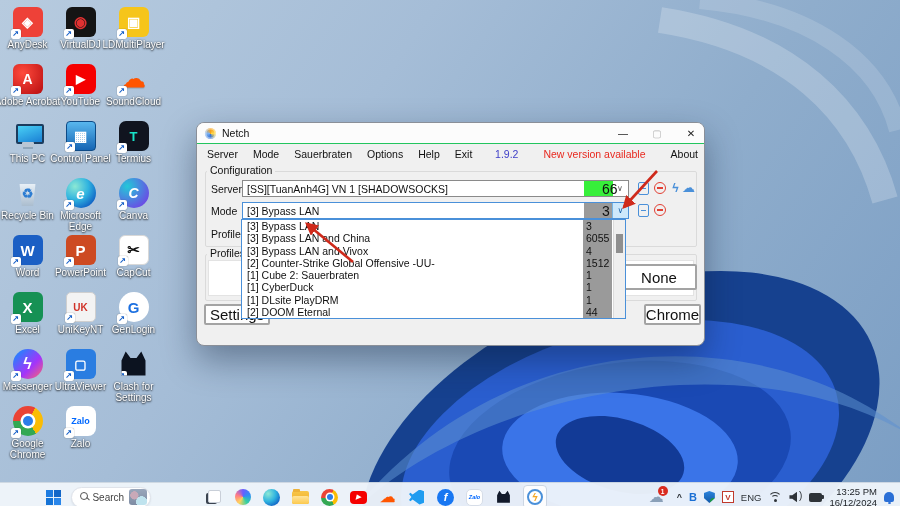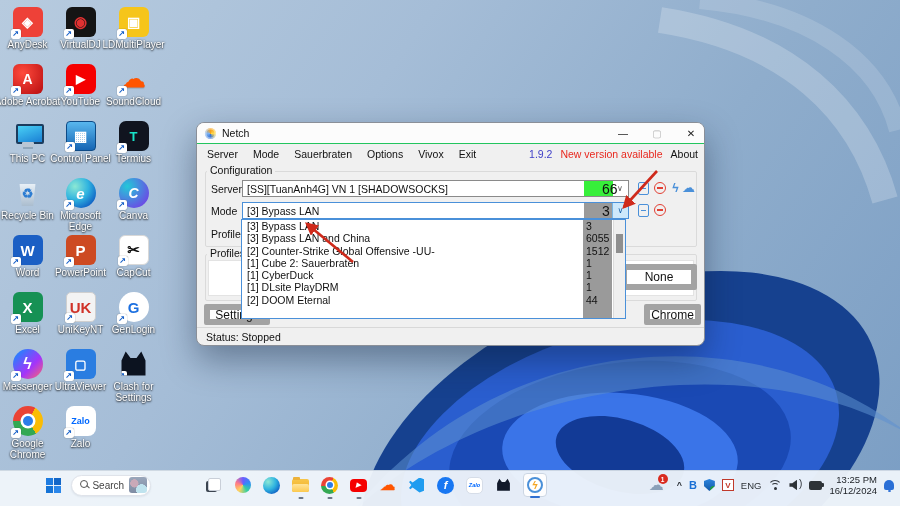--- a/index.html
+++ b/index.html
@@ -30,42 +30,42 @@
   .dic-termius{background:#10141f;border-radius:7px}.dic-termius .g{color:#18e3c8;font-size:13px}
   .dic-recyclebin::before{content:"";position:absolute;left:6px;top:6px;width:18px;height:22px;
       background:linear-gradient(180deg,rgba(235,242,248,.95),rgba(170,188,205,.9));clip-path:polygon(6% 0,94% 0,82% 100%,18% 100%);}
   .dic-recyclebin .g{position:absolute;color:#2d7dd2;font-size:13px}
   .dic-edge{border-radius:50%;background:radial-gradient(circle at 30% 28%,#8ce8d4,#2fb3e0 45%,#1266c6 78%,#0a3f96)}.dic-edge .g{font-size:15px;font-style:italic}
   .dic-canva{border-radius:50%;background:radial-gradient(circle at 28% 28%,#24c8d8,#7d2ae8)}.dic-canva .g{font-size:14px;font-style:italic}
   .dic-word{background:#1b5fc4;border-radius:6px}.dic-word .g{font-size:15px}
   .dic-powerpoint{background:#cd4a22;border-radius:6px}.dic-powerpoint .g{font-size:15px}
   .dic-capcut{background:#fff;border-radius:6px;border:1px solid #d8d8d8}.dic-capcut .g{color:#111;font-size:15px}
   .dic-excel{background:#169154;border-radius:6px}.dic-excel .g{font-size:15px}
-  .dic-unikey{background:#f3f3f3;border-radius:5px;border:1px solid #cfcfcf}.dic-unikey .g{color:#d03228;font-size:15px}
+  .dic-unikey{background:#f3f3f3;border-radius:5px;border:1px solid #cfcfcf}.dic-unikey .g{color:#d03228;font-size:10px}
   .dic-genlogin{background:#fff;border-radius:50%}.dic-genlogin .g{color:#1b6fe0;font-size:15px}
   .dic-messenger{border-radius:50%;background:linear-gradient(135deg,#0695ff,#a334fa 60%,#ff6968)}.dic-messenger .g{font-size:16px}
   .dic-ultraviewer{background:#2a7de1;border-radius:6px}.dic-ultraviewer .g{font-size:13px}
   .dic-clash{background:#0c1320;clip-path:polygon(10% 38%,24% 8%,40% 30%,60% 30%,76% 8%,90% 38%,90% 88%,10% 88%)}
   .dic-chrome{border-radius:50%;background:conic-gradient(from -90deg,#ea4335 0 33%,#fbbc05 0 66%,#34a853 0 100%)}
   .dic-chrome::before{content:"";position:absolute;left:50%;top:50%;transform:translate(-50%,-50%);width:15px;height:15px;background:#fff;border-radius:50%}
   .dic-chrome::after{content:"";position:absolute;left:50%;top:50%;transform:translate(-50%,-50%);width:10px;height:10px;background:#2b7de9;border-radius:50%}
   .dic-zalo{background:#fff;border-radius:8px}.dic-zalo .g{color:#0068ff;font-size:9px}
 
   
   .win { position:absolute; left:196px; top:122px; width:509px; height:224px; background:#f0f0f0;
          border:1px solid #8a8f98; border-radius:8px; box-shadow:0 14px 34px rgba(10,25,50,.4); z-index:10; overflow:hidden; font-size:10.5px; color:#111; }
   .tbar { position:relative; height:21px; background:#fcfcfc; border-bottom:1px solid #22c55e; }
   .tbar .applogo { position:absolute; left:8px; top:5px; width:11px; height:11px; border-radius:50%;
          background:conic-gradient(#f6a21d,#ffd84d,#3a77d9,#7fb2ef,#f6a21d); box-shadow:inset 0 0 0 1.5px rgba(255,255,255,.45); }
   .tbar .ttl { position:absolute; left:25px; top:4px; font-size:10.5px; }
   .capbtn { position:absolute; top:3px; width:16px; height:15px; text-align:center; line-height:15px; font-size:10px; color:#222; }
   .cap-min{left:418px}.cap-max{left:452px;color:#b5b5b5}.cap-close{left:486px}
   .menubar { display:flex; align-items:center; height:19px; padding:0 6px 0 10px; gap:15px; }
   .mitem { font-size:10.5px; }
-  .mright { margin-left:auto; display:flex; gap:8px; align-items:center; }
+  .mright { margin-left:auto; display:flex; gap:25px; align-items:center; }
   .ver { color:var(--version-blue); } .upd { color:var(--update-red); }
 
   .gb-label { position:absolute; z-index:3; background:#f0f0f0; padding:0 3px; font-size:10.5px; }
   .groupbox { position:absolute; border:1px solid #dadada; border-radius:2px; }
   .gb-config { left:8px; top:48px; width:492px; height:76px; }
   .lab-config { left:10px; top:41px; }
   .gb-profiles { left:8px; top:131px; width:492px; height:47px; }
   .lab-profiles { left:10px; top:124px; }
   .rowlab { position:absolute; font-size:10.5px; }
   .lab-server{left:14px;top:60px}.lab-mode{left:14px;top:82px}.lab-profile{left:14px;top:105px}
@@ -81,21 +81,21 @@
   .sicon { position:absolute; width:13px; height:13px; display:flex; align-items:center; justify-content:center; font-size:11px; }
   .ic-note { border:1.4px solid #4a90d9; border-radius:2px; width:11px; height:13px; }
   .ic-note::after { content:""; width:5px; height:1.4px; background:#4a90d9; }
   .ic-minus { border:1.4px solid #e24034; border-radius:50%; width:12px; height:12px; }
   .ic-minus::after { content:""; width:6px; height:1.5px; background:#e24034; }
   .ic-bolt { color:#4a90d9; font-weight:bold; font-size:12px; }
   .ic-cloud { color:#4a90d9; font-size:13px; }
   .pos-srv-note{left:441px;top:59px}.pos-srv-minus{left:457px;top:59px}.pos-srv-bolt{left:472px;top:58px}.pos-srv-cloud{left:485px;top:58px}
   .pos-mode-note{left:441px;top:81px}.pos-mode-minus{left:457px;top:81px}
 
-  .btn { position:absolute; background:#fdfdfd; border:6px solid #a3a3a3; border-radius:2px; font-size:12px;
+  .btn { position:absolute; background:#fdfdfd; border:2px solid #a3a3a3; border-radius:2px; font-size:15px;
          display:flex; align-items:center; justify-content:center; color:#111; }
   .btn-none { left:424px; top:141px; width:76px; height:26px; background:#fff; }
   .btn-settings { left:7px; top:181px; width:66px; height:21px; }
   .btn-start { left:447px; top:181px; width:57px; height:21px; }
   .plist { position:absolute; left:11px; top:137px; width:486px; height:36px; background:#fff; border:1px solid #e3e3e3; }
 
   .statusbar { position:absolute; left:0; right:0; bottom:0; height:18px; border-top:1px solid #d8d8d8; }
   .statusbar span { position:absolute; left:9px; top:3px; font-size:10.5px; }
 
   
@@ -104,21 +104,21 @@
   .dd-scroll { position:absolute; right:0; top:0; bottom:0; width:12px; background:#efefef; border-left:1px solid #dcdcdc; }
   .dd-thumb { position:absolute; left:2px; top:14px; width:7px; height:19px; background:#8f8f8f; }
   .dd-row { position:relative; height:12.25px; display:flex; align-items:center; font-size:10.5px; }
   .dd-name { padding-left:5px; white-space:nowrap; }
   .dd-count { position:absolute; left:344px; width:26px; text-align:left; }
 
   
   .arrows { position:absolute; inset:0; z-index:60; pointer-events:none; }
 
   
-  .taskbar { position:absolute; left:0; bottom:0; width:900px; height:36px; background:rgba(240,245,251,.95);
+  .taskbar { position:absolute; left:0; bottom:0; width:900px; height:24px; background:rgba(240,245,251,.95);
              border-top:1px solid rgba(120,140,165,.25); z-index:20; }
   .tb-left { position:absolute; left:46px; top:0; height:28px; display:flex; align-items:center; gap:10px; }
   .winlogo { width:15px; height:15px; background:
       linear-gradient(to right, transparent 45%, rgba(240,245,251,.95) 45% 55%, transparent 55%),
       linear-gradient(to bottom, transparent 45%, rgba(240,245,251,.95) 45% 55%, transparent 55%),
       conic-gradient(#1266c8 0 25%, #2a86ea 0 50%, #1573d6 0 75%, #1e7be0 0 100%); }
   .searchpill { display:flex; align-items:center; gap:5px; width:80px; height:21px; background:#fff;
       border:1px solid #dfe3ea; border-radius:11px; padding:0 3px 0 8px; box-shadow:0 1px 2px rgba(30,50,80,.08); }
   .mag { position:relative; width:10px; height:10px; }
   .mag::before { content:""; position:absolute; left:0; top:0; width:6px; height:6px; border:1.4px solid #555; border-radius:50%; }
@@ -366,21 +366,21 @@
       <span class="capbtn cap-max">▢</span>
       <span class="capbtn cap-close">✕</span>
     </div>
 
     <div class="menubar">
       <span id="menu-items" style="display:flex;gap:15px">
           <span class="mitem">Server</span>
           <span class="mitem">Mode</span>
           <span class="mitem">Sauerbraten</span>
           <span class="mitem">Options</span>
-          <span class="mitem">Vivox</span>
+          <span class="mitem">Help</span>
           <span class="mitem">Exit</span>
         </span>
       <span class="mright">
         <span class="ver">1.9.2</span>
         <span class="upd">New version available</span>
         <span>About</span>
       </span>
     </div>
 
     <span class="gb-label lab-config">Configuration</span>
@@ -409,34 +409,35 @@
     <span class="rowlab lab-profile">Profile</span>
 
     <span class="gb-label lab-profiles">Profiles</span>
     <div class="groupbox gb-profiles"></div>
     <div class="plist"></div>
     <div class="btn btn-none">None</div>
 
     <div class="btn btn-settings">Settings</div>
     <div class="btn btn-start">Chrome</div>
 
-    <div class="statusbar">
-      <span>Status: Stopped</span>
-    </div>
 
     <div class="ddown">
       <div class="dd-stripe"></div>
       <div id="dd-rows">
           <div class="dd-row">
             <span class="dd-name">[3] Bypass LAN</span>
             <span class="dd-count">3</span>
           </div>
           <div class="dd-row">
             <span class="dd-name">[3] Bypass LAN and China</span>
             <span class="dd-count">6055</span>
+          </div>
+          <div class="dd-row">
+            <span class="dd-name">[3] Bypass LAN and Vivox</span>
+            <span class="dd-count">4</span>
           </div>
           <div class="dd-row">
             <span class="dd-name">[2] Counter-Strike Global Offensive -UU-</span>
             <span class="dd-count">1512</span>
           </div>
           <div class="dd-row">
             <span class="dd-name">[1] Cube 2: Sauerbraten</span>
             <span class="dd-count">1</span>
           </div>
           <div class="dd-row">

